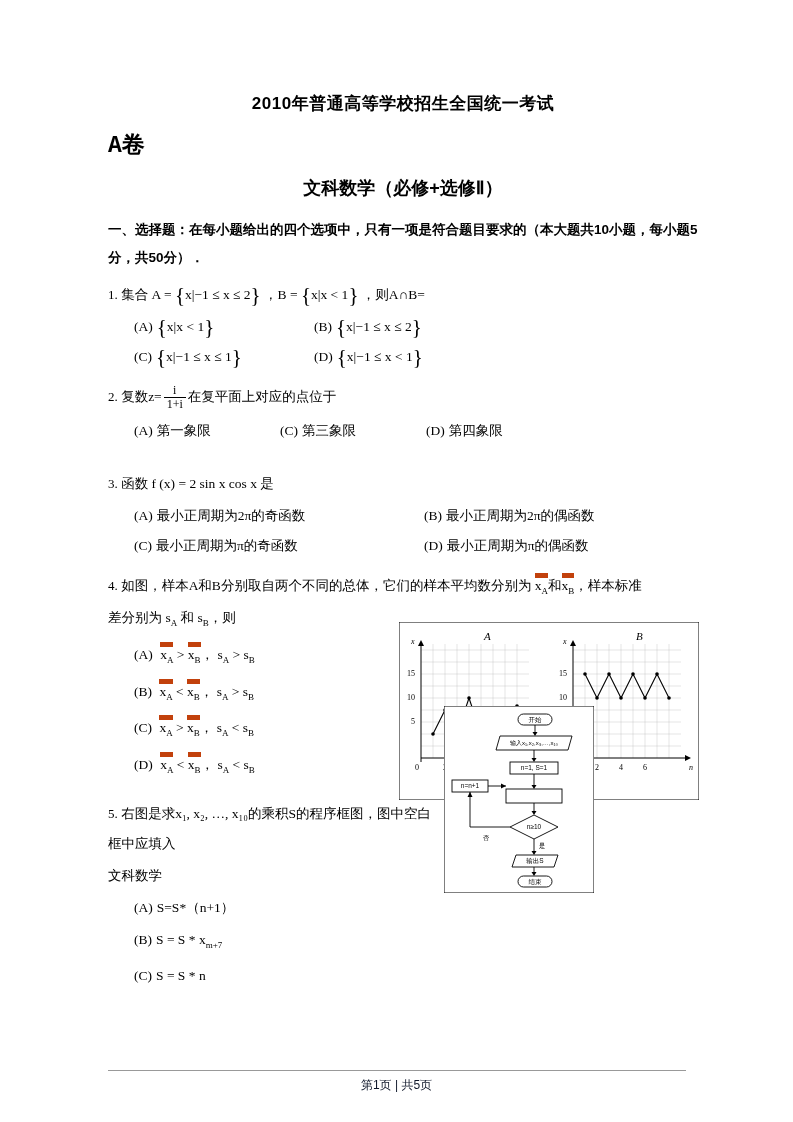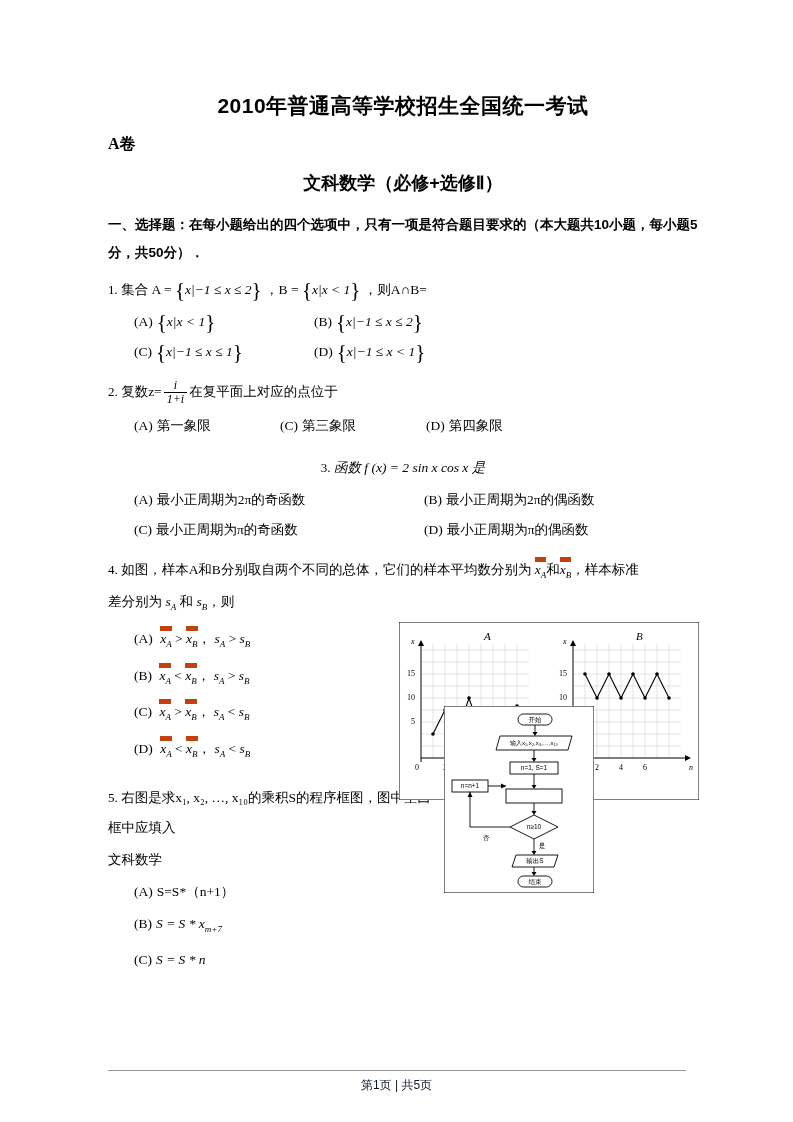--- a/index.html
+++ b/index.html
@@ -18,29 +18,29 @@
   }
   .content {
     position: absolute;
     left: 108px;
     top: 92px;
     width: 590px;
   }
   .doc-title {
     font-family: "Liberation Sans", sans-serif;
     font-weight: bold;
-    font-size: 21px;
+    font-size: 17px;
     text-align: center;
     letter-spacing: 0.5px;
     margin: 0 0 14px 0;
   }
   .paper-label {
-    font-family: Liberation Serif, serif;
+    font-family: Liberation Mono, monospace;
     font-weight: bold;
-    font-size: 16px;
+    font-size: 23px;
     margin: 0 0 16px 0;
   }
   .subject-title {
     font-family: "Liberation Sans", sans-serif;
     font-weight: bold;
     font-size: 18px;
     text-align: center;
     margin: 0 0 16px 0;
   }
   .section-head {
@@ -64,21 +64,21 @@
     font-size: 13.5px;
     line-height: 30px;
   }
   .opt {
     white-space: nowrap;
   }
   .indent {
     padding-left: 26px;
   }
   
-  .mi { font-family: "Liberation Serif", serif; font-style: italic; }
+  .mi { font-family: "Liberation Serif", serif; }
   .brace-l, .brace-r {
     display: inline-block;
     font-size: 21px;
     vertical-align: -3px;
     font-family: "Liberation Serif", serif;
   }
   .frac {
     display: inline-block;
     vertical-align: middle;
     text-align: center;
@@ -169,21 +169,21 @@
     <div class="q" style="margin-top:10px;">
       <span class="q-num">2.</span>
       <span>复数z=</span><span class="frac"><span class="num mi">i</span><span class="den mi">1+i</span></span><span>在复平面上对应的点位于</span>
     </div>
     <div class="opts-row indent" style="margin-top:4px;">
       <span class="opt" style="width:146px;"><span class="opt-label">(A)</span><span>第一象限</span></span>
       <span class="opt" style="width:146px;"><span class="opt-label">(C)</span><span>第三象限</span></span>
       <span class="opt"><span class="opt-label">(D)</span><span>第四象限</span></span>
     </div>
 
-    <div class="q" style="margin-top:12px;text-align:center;">
+    <div class="q" style="margin-top:23px;">
       <span class="q-num">3.</span>
       <span class="mi">函数 f (x) = 2 sin x cos x 是</span>
     </div>
     <div class="opts-row indent">
       <span class="opt" style="width:290px;"><span class="opt-label">(A)</span><span>最小正周期为2π的奇函数</span></span>
       <span class="opt"><span class="opt-label">(B)</span><span>最小正周期为2π的偶函数</span></span>
     </div>
     <div class="opts-row indent">
       <span class="opt" style="width:290px;"><span class="opt-label">(C)</span><span>最小正周期为π的奇函数</span></span>
       <span class="opt"><span class="opt-label">(D)</span><span>最小正周期为π的偶函数</span></span>

